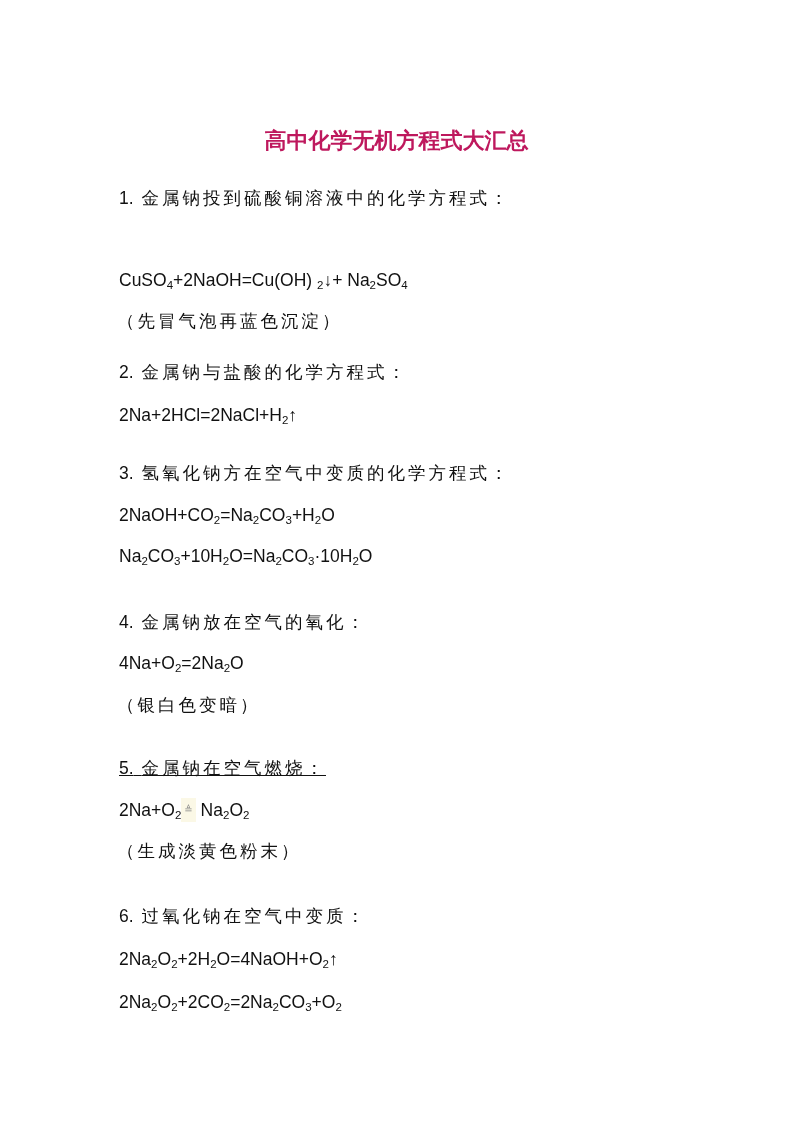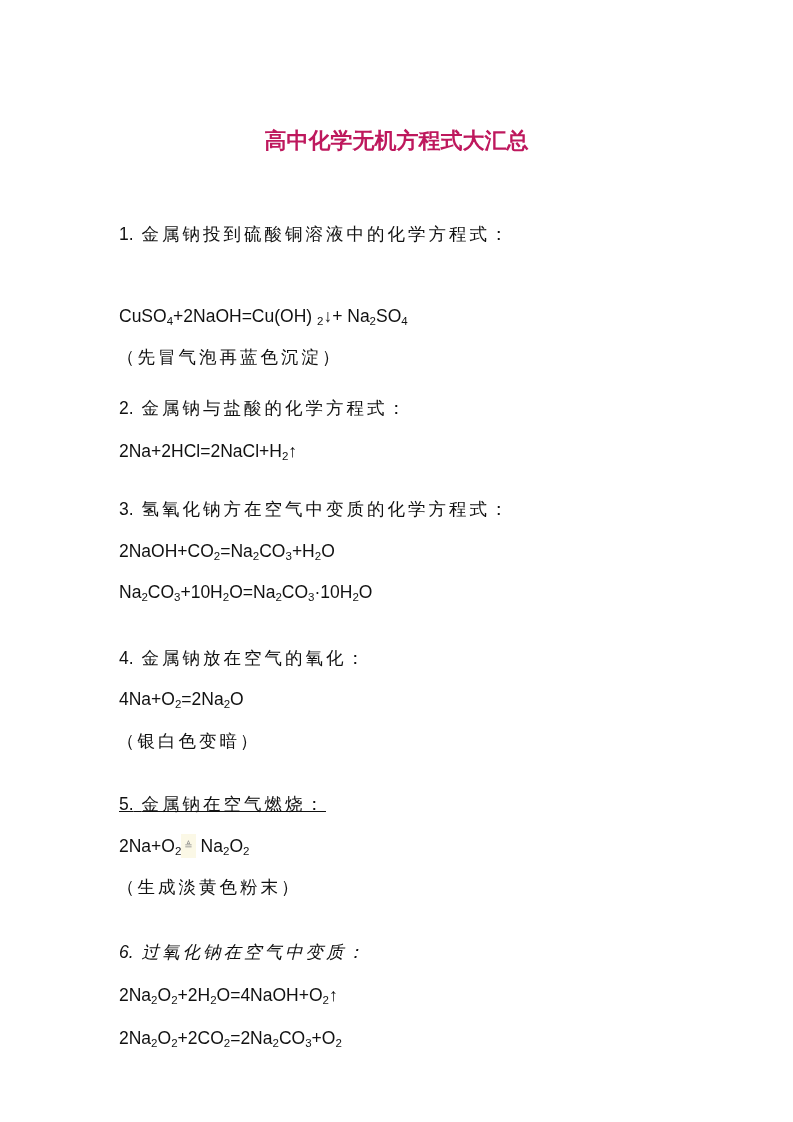--- a/index.html
+++ b/index.html
@@ -4,21 +4,21 @@
 <style>
   html, body { margin: 0; padding: 0; background: #ffffff; }
   body { width: 793px; height: 1122px; position: relative; overflow: hidden; color: #111; }
   .page { position: absolute; left: 0; top: 0; width: 793px; height: 1122px; background: #fff; }
   .title {
     position: absolute; left: 0; width: 793px; top: 126px; text-align: center;
     font-family: "DejaVu Sans", sans-serif; font-weight: bold; font-size: 22px; letter-spacing: 0px; color: #be185d;
   }
   .line {
     position: absolute; left: 119px; white-space: nowrap;
-    font-family: "Liberation Sans", sans-serif; font-size: 17.5px; color: #111; line-height: 24px; margin-top: 36px;
+    font-family: "Liberation Sans", sans-serif; font-size: 17.5px; color: #111; line-height: 24px;
   }
   .heading { letter-spacing: 3px; }
   .heading .num { letter-spacing: 0; }
   .note { letter-spacing: 3px; left: 117px; }
   sub { font-size: 11.5px; vertical-align: -3px; line-height: 0; }
   .heat { display: inline-block; font-size: 10px; color: #888; background: #fbf8e6; padding: 0 3px; vertical-align: 3px; }
   .footer {
     position: absolute; top: 1138px; left: 0; width: 793px; text-align: center;
     font-family: "DejaVu Sans", sans-serif; font-size: 11px; color: #222;
   }
@@ -69,21 +69,21 @@
 
   <div class="line heading" style="top:756px;text-decoration:underline;">
     <span class="num">5.</span>
     <span>金属钠在空气燃烧：</span>
   </div>
   <div class="line" style="top:798px;">
     <span>2Na+O</span><sub>2</sub><span class="heat">≜</span><span> Na</span><sub>2</sub><span>O</span><sub>2</sub>
   </div>
   <div class="line note" style="top:839px;">（生成淡黄色粉末）</div>
 
-  <div class="line heading" style="top:904px;font-style:italic;">
+  <div class="line heading" style="top:904px;">
     <span class="num">6.</span>
     <span>过氧化钠在空气中变质：</span>
   </div>
   <div class="line" style="top:947px;">
     <span>2Na</span><sub>2</sub><span>O</span><sub>2</sub><span>+2H</span><sub>2</sub><span>O=4NaOH+O</span><sub>2</sub><span>↑</span>
   </div>
   <div class="line" style="top:990px;">
     <span>2Na</span><sub>2</sub><span>O</span><sub>2</sub><span>+2CO</span><sub>2</sub><span>=2Na</span><sub>2</sub><span>CO</span><sub>3</sub><span>+O</span><sub>2</sub>
   </div>
 

